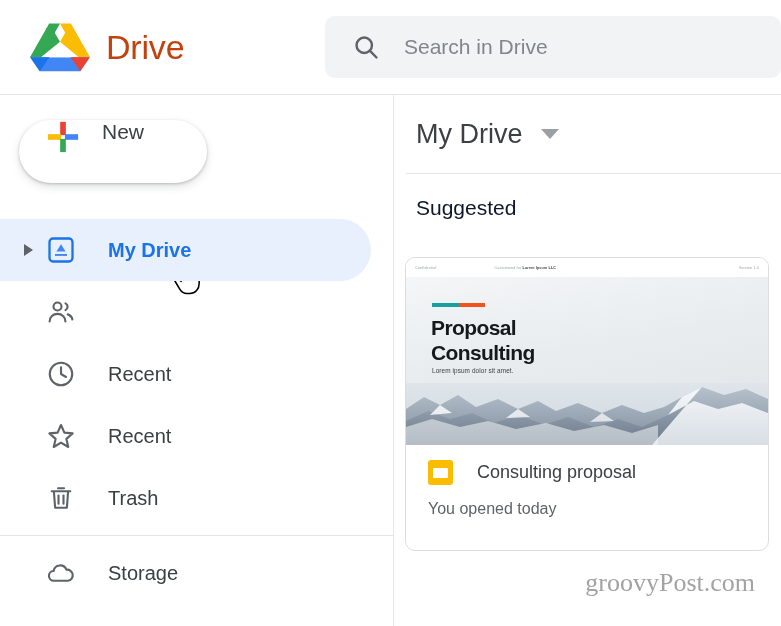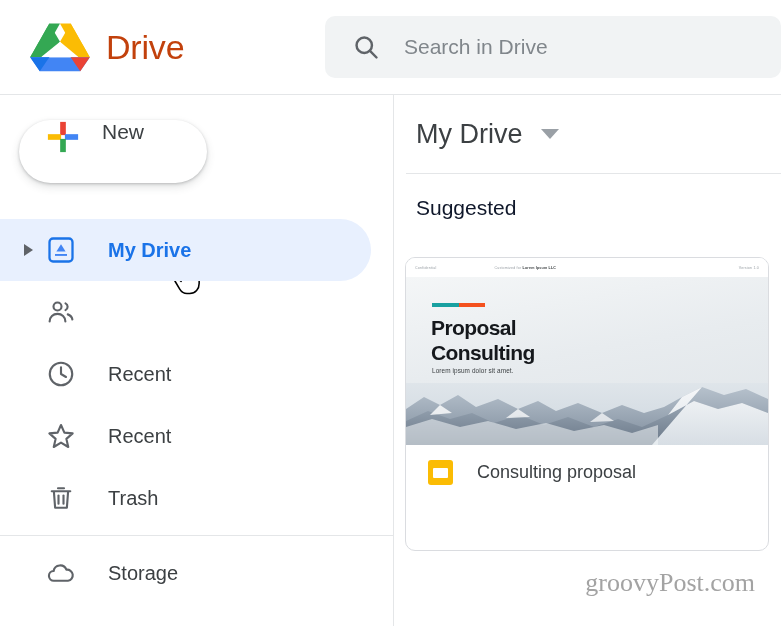--- a/index.html
+++ b/index.html
@@ -310,19 +310,20 @@
         </div>
       </div>
 
       <div class="card-foot">
         <div class="foot-row">
           <div class="slides-icon">
             <div class="slides-inner"></div>
           </div>
           <div class="file-name">Consulting proposal</div>
         </div>
+        <div class="file-meta">You opened today</div>
       </div>
     </div>
 
   </div>
 
   <div class="watermark">groovyPost.com</div>
 </div>
 
 </body></html>

